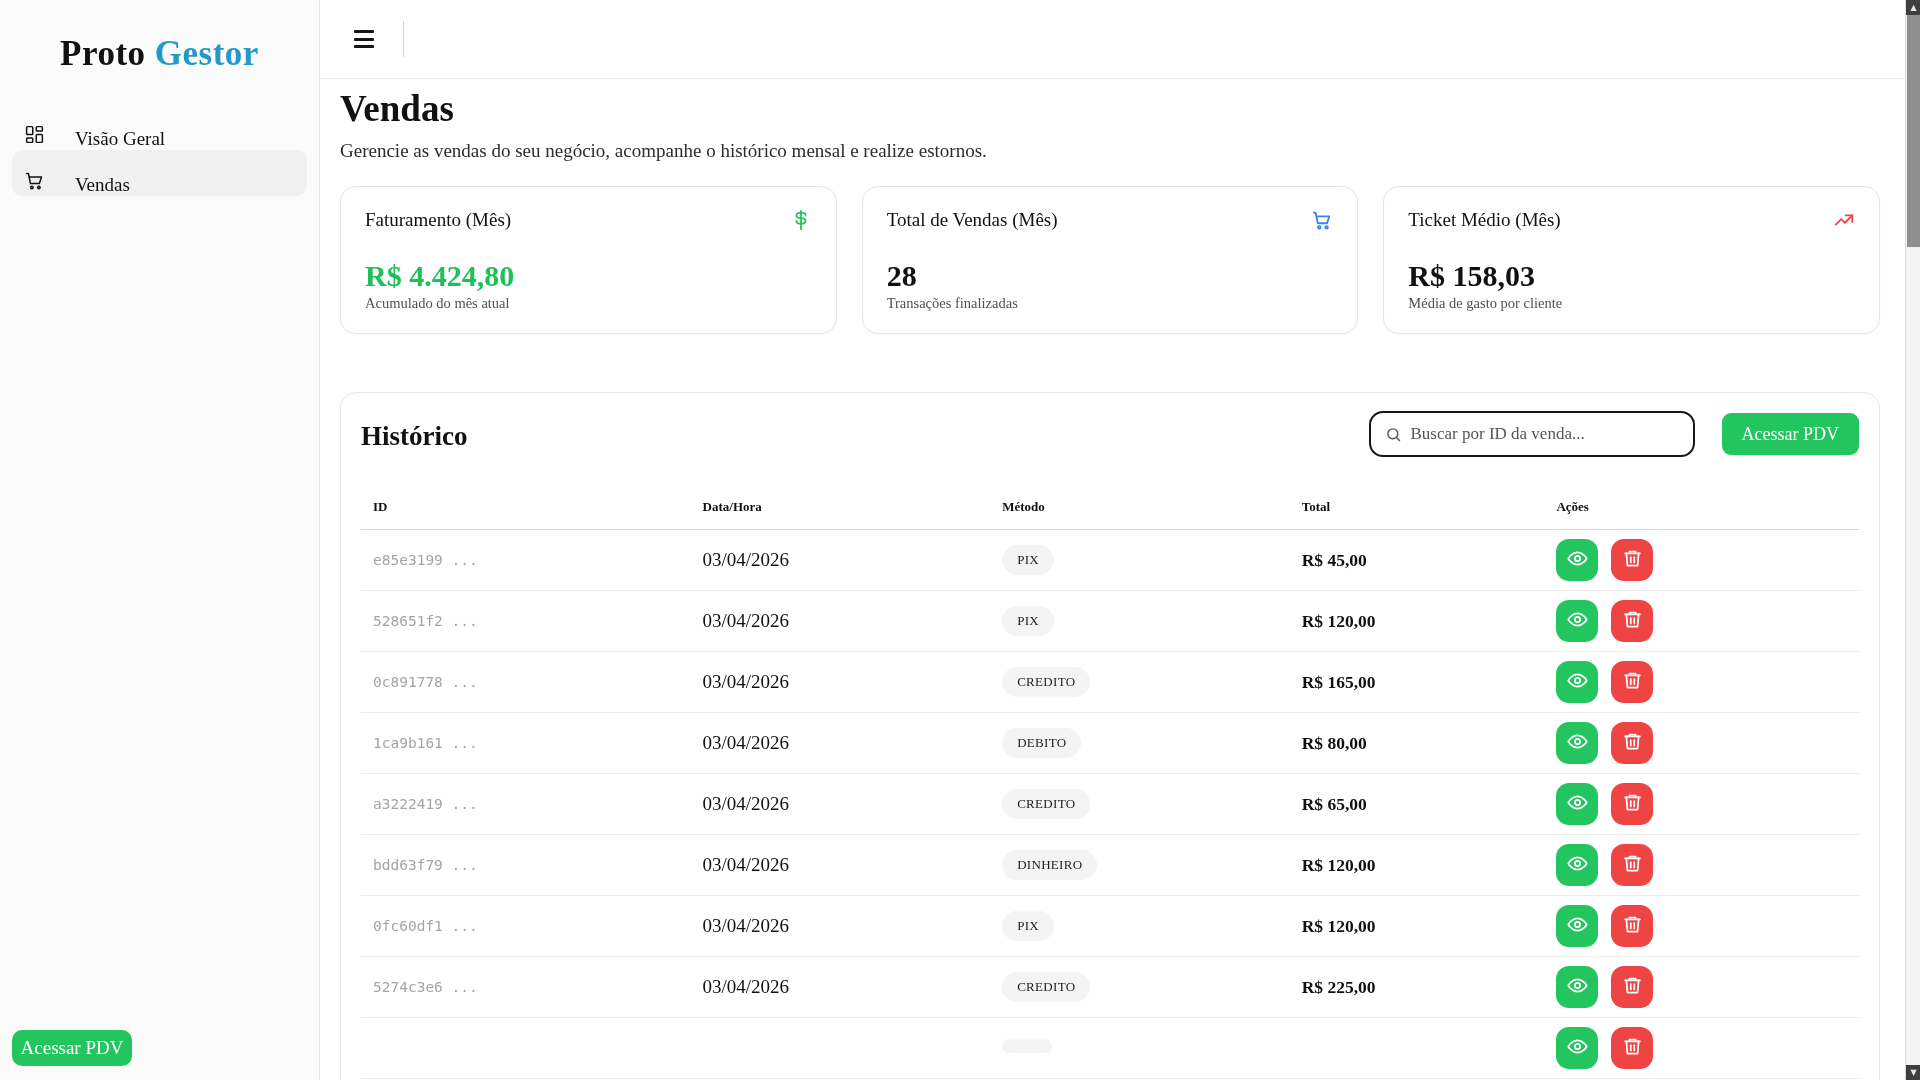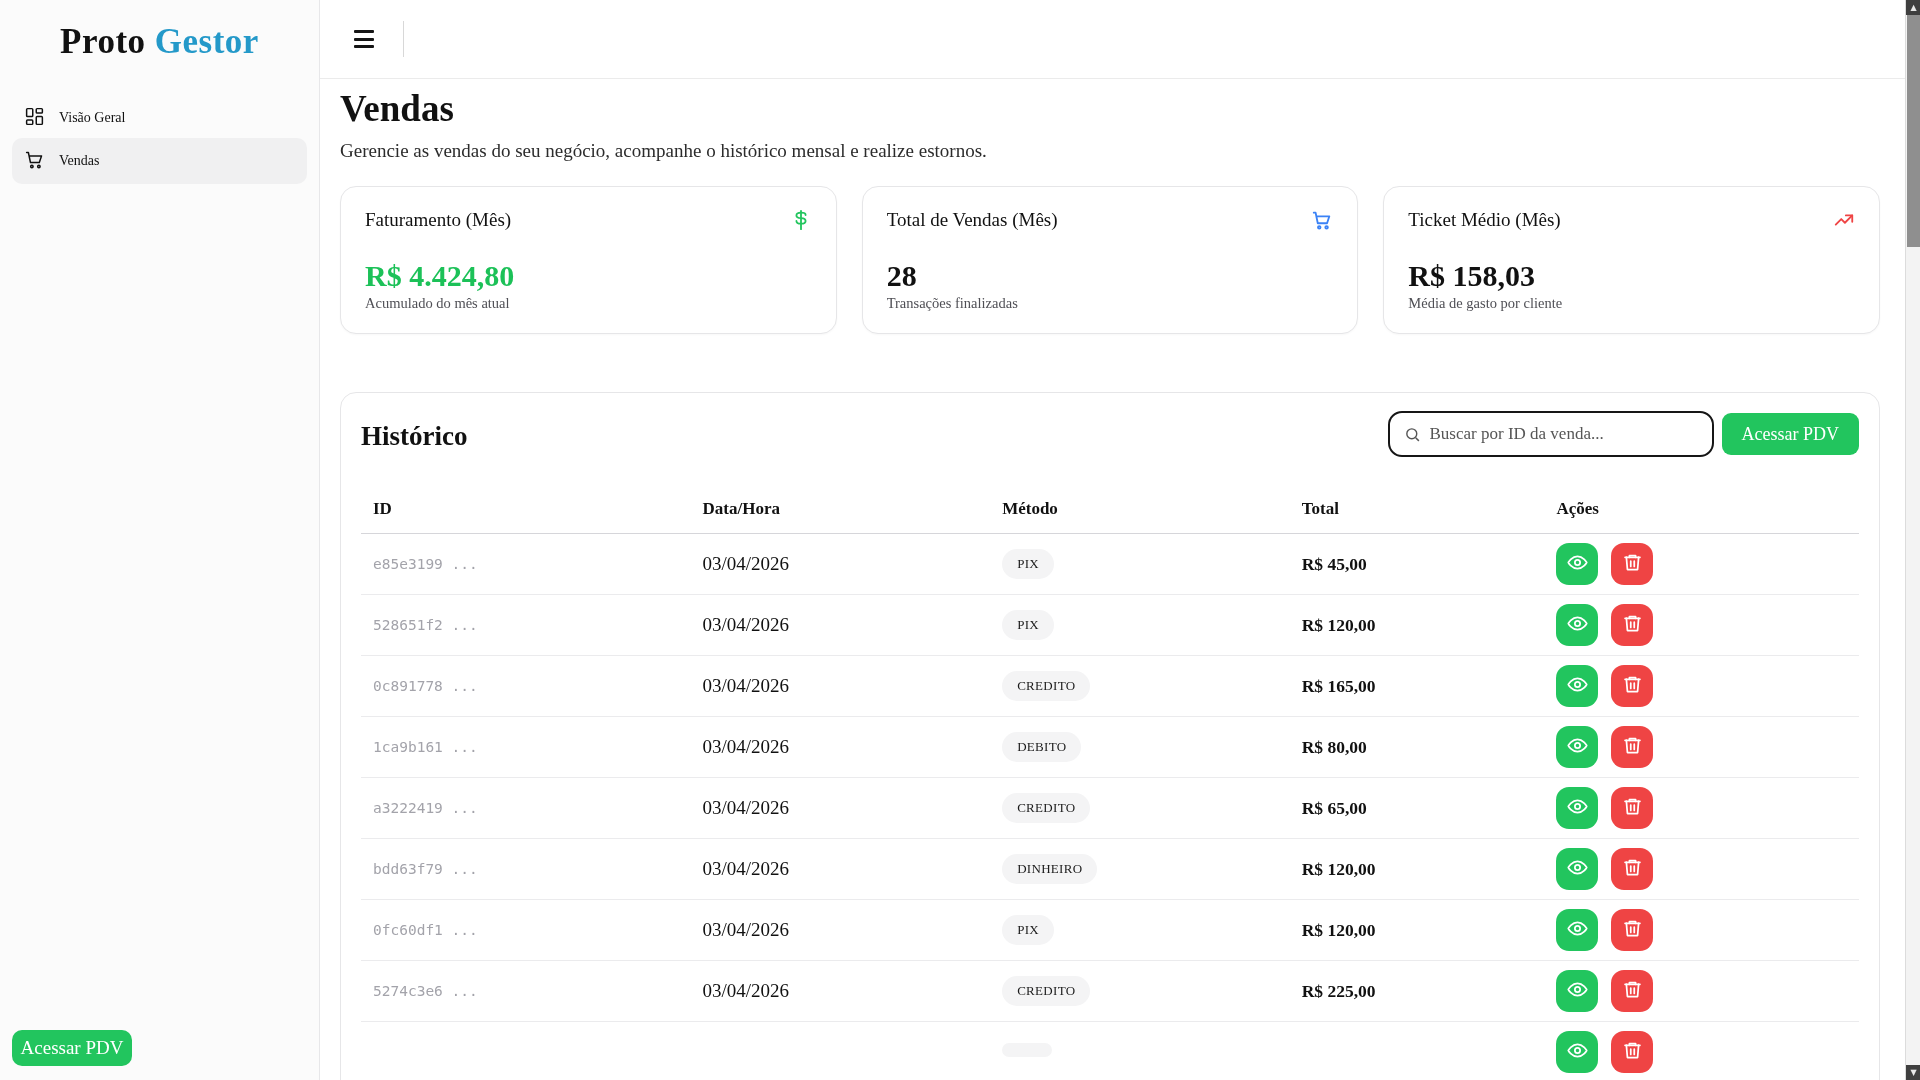--- a/index.html
+++ b/index.html
@@ -3,25 +3,25 @@
 <meta charset="utf-8">
 <style>
   * { margin:0; padding:0; box-sizing:border-box; }
   html,body { width:1920px; height:1080px; overflow:hidden; background:#fff;
     font-family:"Liberation Serif", serif; color:#111; }
   body { display:flex; }
 
   
   .sidebar { width:320px; height:1080px; background:#fbfbfb; border-right:1px solid #e7e7e9;
     position:relative; flex:0 0 320px; }
-  .logo { text-align:center; padding-top:22px; font-size:35px; font-weight:bold; letter-spacing:.5px; }
+  .logo { text-align:center; padding-top:34px; font-size:35px; font-weight:bold; letter-spacing:.5px; }
   .logo .brand-secondary { color:#2499c9; }
   .nav { margin-top:36px; }
-  .nav-item { display:flex; align-items:center; gap:14px; height:40px; margin:0 12px;
-    padding:0 12px; font-size:14px; border-radius:10px; cursor:pointer; }
+  .nav-item { display:flex; align-items:flex-end; gap:30px; height:40px; margin:0 12px;
+    padding:0 12px; font-size:19px; border-radius:10px; cursor:pointer; }
   .nav-item.active { background:#f0f0f1; height:46px; }
   .nav-item svg { width:21px; height:21px; stroke:#111; fill:none; stroke-width:1.7;
     stroke-linecap:round; stroke-linejoin:round; }
   .sidebar-pdv { position:absolute; left:12px; bottom:14px; width:120px; height:36px;
     background:#22c55e; color:#fff; border:none; border-radius:10px; font-size:19px;
     font-family:"Liberation Serif", serif; cursor:pointer; }
 
   
   .main { flex:1; display:flex; flex-direction:column; }
   .topbar { height:79px; border-bottom:1px solid #ebebeb; display:flex; align-items:center;
@@ -48,34 +48,34 @@
   .icon-red svg { stroke:#ef4444; }
   .card-value { margin-top:24px; font-size:30px; font-weight:bold; }
   .value-green { color:#1cc158; }
   .card-caption { margin-top:2px; font-size:14.5px; color:#4f4f55; }
 
   
   .panel { margin-top:58px; border:1px solid #e6e6e8; border-radius:16px; padding:18px 20px 0;
     height:720px; background:#fff; }
   .panel-head { display:flex; align-items:center; }
   .panel-title { font-size:27px; font-weight:bold; margin-top:4px; }
-  .head-right { margin-left:auto; display:flex; align-items:center; gap:8px;justify-content:flex-end; }
+  .head-right { margin-left:auto; display:flex; align-items:center; gap:27px;justify-content:flex-end; }
   .search-box { width:326px; height:46px; border:2.5px solid #161616; border-radius:14px;
     display:flex; align-items:center; padding:0 14px; gap:9px; background:#fff; }
   .search-box svg { width:17px; height:17px; stroke:#555; fill:none; stroke-width:2; flex:0 0 17px; }
   .search-box input { border:none; outline:none; width:100%; font-size:17px;
     font-family:"Liberation Serif", serif; color:#222; background:transparent; }
   .search-box input::placeholder { color:#565656; }
   .pdv-btn { height:42px; padding:0 20px; background:#22c55e; color:#fff; border:none;
     border-radius:9px; font-size:18px; font-family:"Liberation Serif", serif; cursor:pointer; }
 
   
   table { width:100%; margin-top:30px; border-collapse:collapse; table-layout:fixed; }
   col.c1{width:22%} col.c2{width:20%} col.c3{width:20%} col.c4{width:17%} col.c5{width:21%}
-  th { text-align:left; font-size:17px; font-weight:bold; padding:12px 0 14px 12px;
+  th { text-align:left; font-size:13px; font-weight:bold; padding:12px 0 14px 12px;
     border-bottom:1px solid #d6d6da; }
   td { padding:0 0 0 12px; height:61px; border-bottom:1px solid #ebebed; vertical-align:middle; }
   .cell-id { font-family:"DejaVu Sans Mono", monospace; font-size:14.5px; color:#a3a3aa; }
   .cell-date { font-size:19px; }
   .badge { display:inline-block; background:#f4f4f5; border-radius:999px; padding:7px 15px;
     font-size:13px; color:#1b1b1b; letter-spacing:.3px; }
   .badge:empty { width:50px; height:14px; }
   .cell-total { font-size:17.5px; font-weight:bold; }
   .cell-actions { }
   .actions-wrap { display:flex; gap:13px; }

